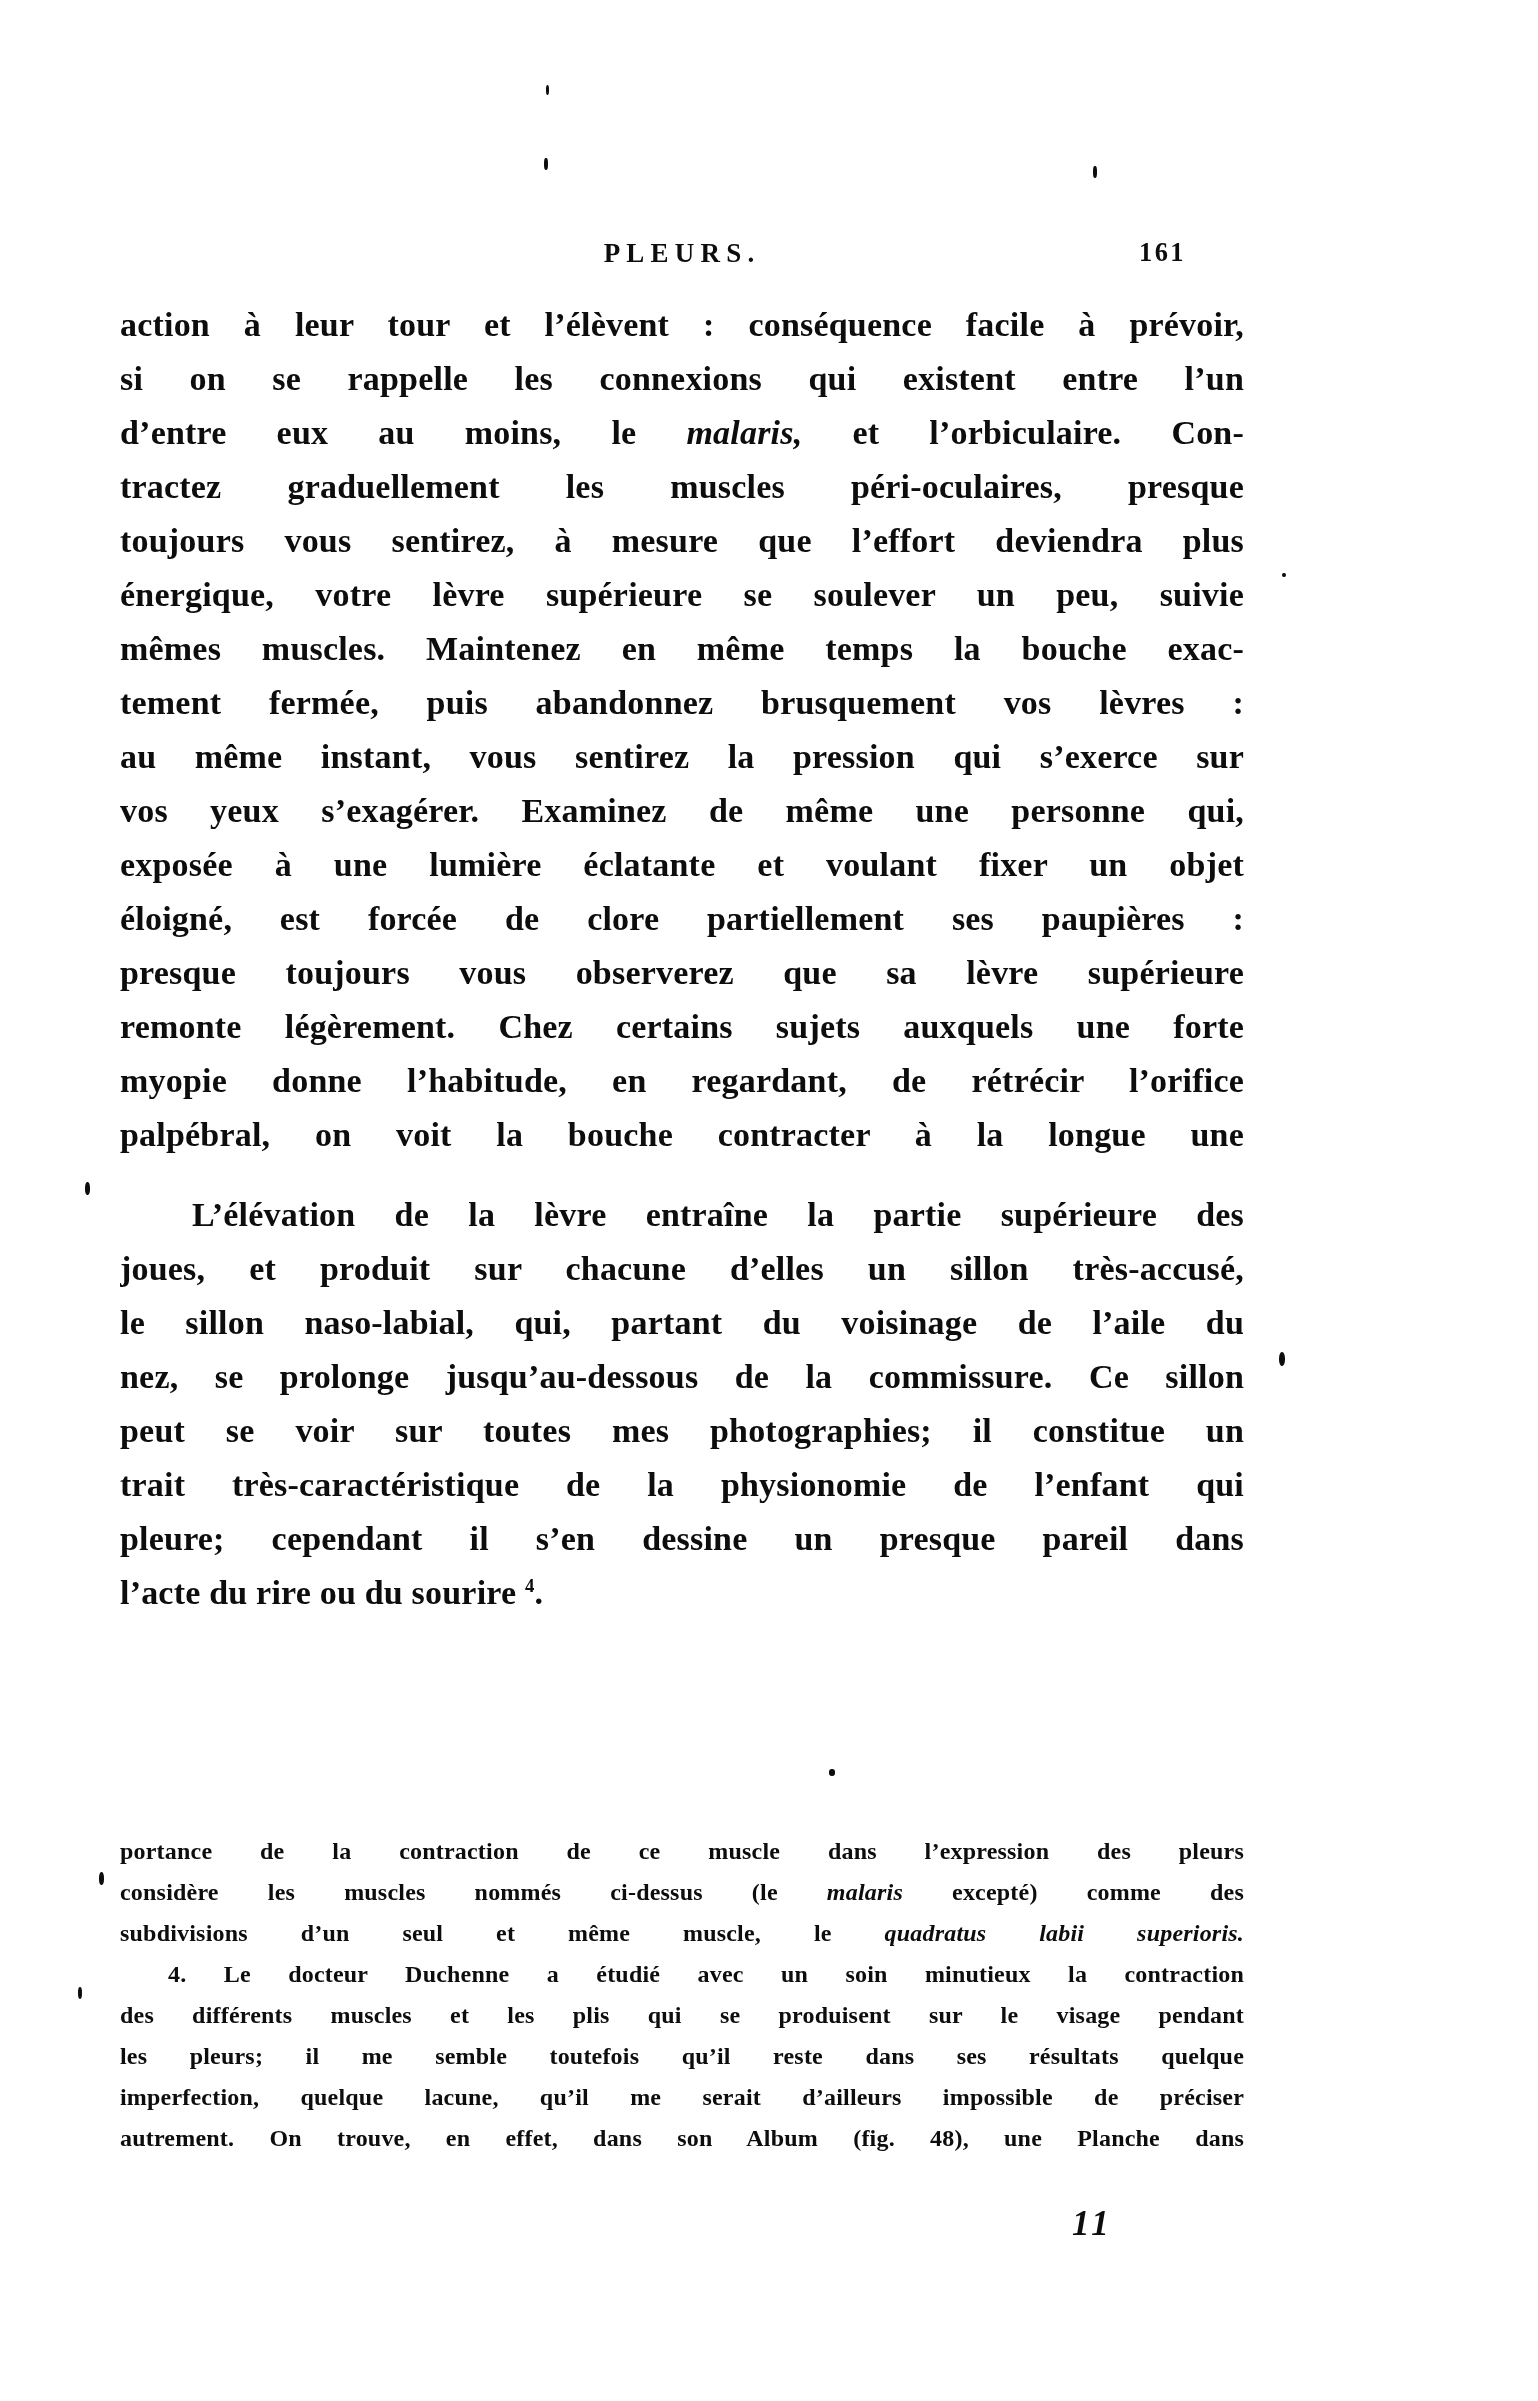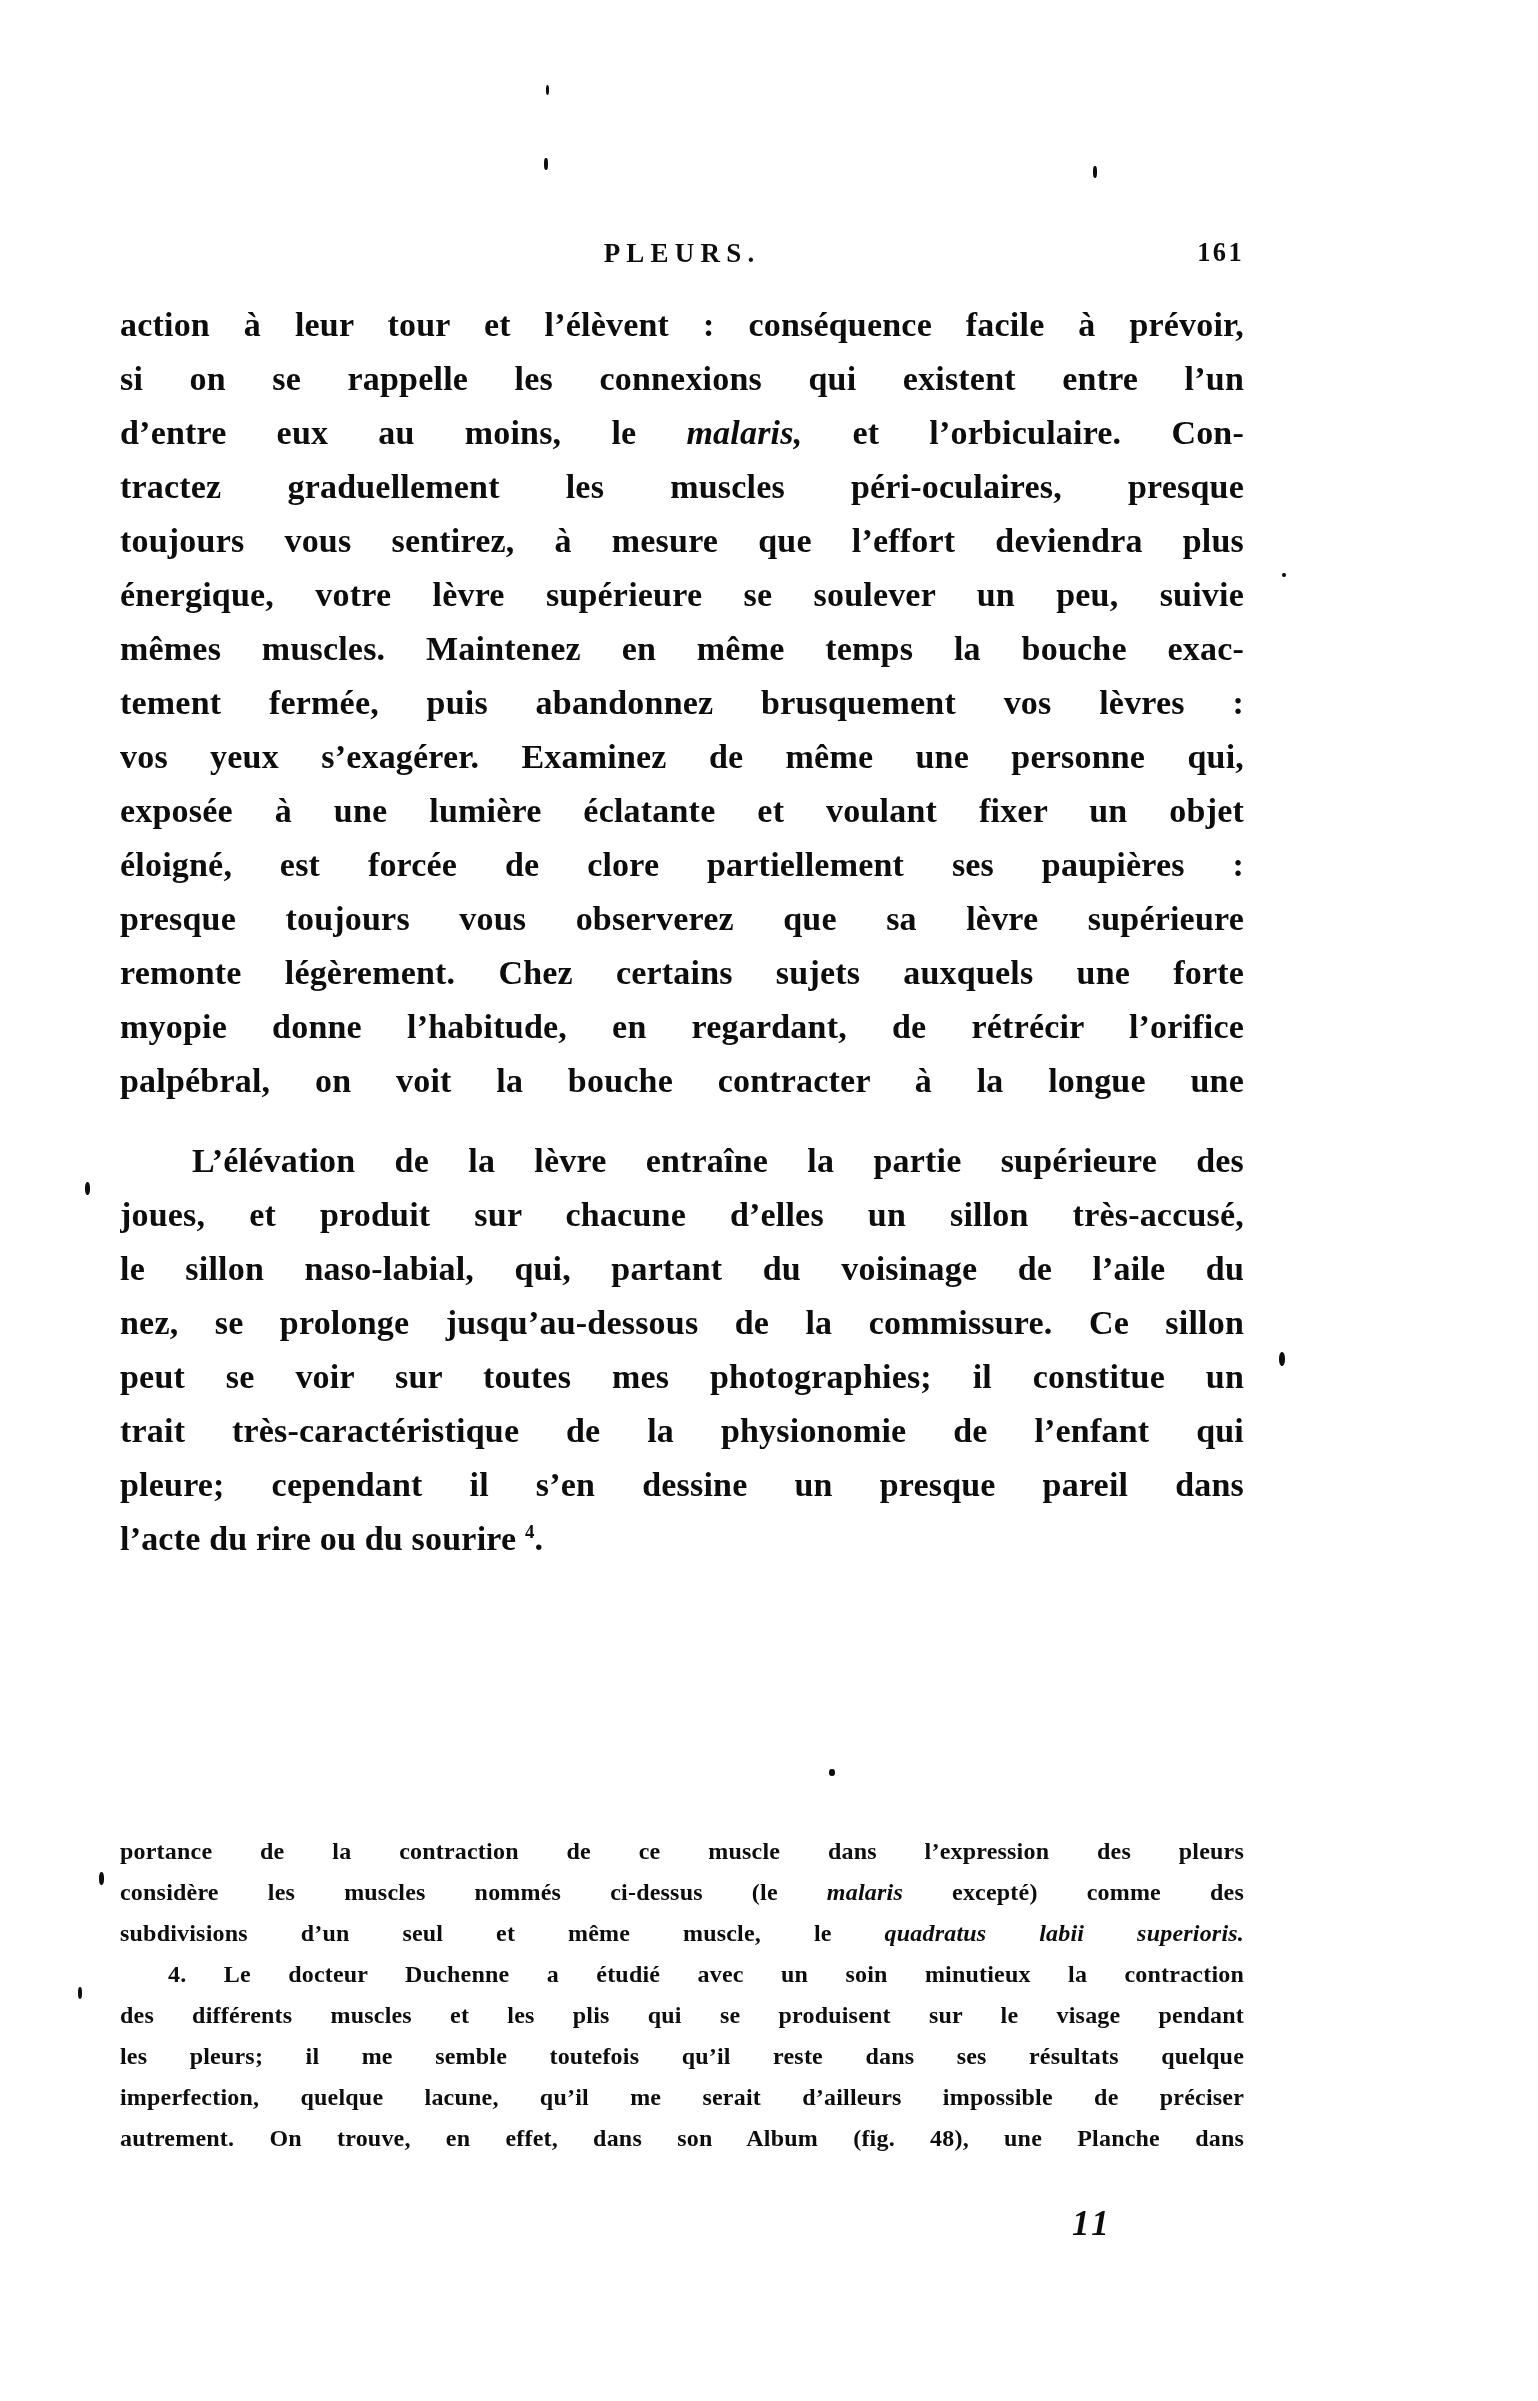--- a/index.html
+++ b/index.html
@@ -22,21 +22,21 @@
   .header-title{
     position:absolute;
     left:120px; top:238px; width:1124px;
     text-align:center;
     font-size:27px; font-weight:bold;
     letter-spacing:6.2px;
   }
   .page-num{
     position:absolute;
     left:1081px; top:237px; width:163px;
-    text-align:right;
+    text-align:center;
     font-size:26.4px; font-weight:bold;
     letter-spacing:2.4px;
   }
   
   .col{position:absolute; left:120px; width:1124px; font-weight:bold;}
   .main{top:298px; font-size:34px;}
   .fn{top:1831px; font-size:24px;}
   .main .tline{height:54px; line-height:54px;}
   .fn .tline{height:41px; line-height:41px;}
   .tline{
@@ -78,20 +78,21 @@
   <div class="col main">
       <div class="para">
         <div class="tline just"><span>action à leur tour et l’élèvent : conséquence facile à prévoir,</span></div>
         <div class="tline just"><span>si on se rappelle les connexions qui existent entre l’un</span></div>
         <div class="tline just"><span>d’entre eux au moins, le </span><span class="it">malaris,</span><span> et l’orbiculaire. Con-</span></div>
         <div class="tline just"><span>tractez graduellement les muscles péri-oculaires, presque</span></div>
         <div class="tline just"><span>toujours vous sentirez, à mesure que l’effort deviendra plus</span></div>
         <div class="tline just"><span>énergique, votre lèvre supérieure se soulever un peu, suivie</span></div>
         <div class="tline just"><span>mêmes muscles. Maintenez en même temps la bouche exac-</span></div>
         <div class="tline just"><span>tement fermée, puis abandonnez brusquement vos lèvres :</span></div>
+        <div class="tline just"><span>au même instant, vous sentirez la pression qui s’exerce sur</span></div>
         <div class="tline just"><span>vos yeux s’exagérer. Examinez de même une personne qui,</span></div>
         <div class="tline just"><span>exposée à une lumière éclatante et voulant fixer un objet</span></div>
         <div class="tline just"><span>éloigné, est forcée de clore partiellement ses paupières :</span></div>
         <div class="tline just"><span>presque toujours vous observerez que sa lèvre supérieure</span></div>
         <div class="tline just"><span>remonte légèrement. Chez certains sujets auxquels une forte</span></div>
         <div class="tline just"><span>myopie donne l’habitude, en regardant, de rétrécir l’orifice</span></div>
         <div class="tline just"><span>palpébral, on voit la bouche contracter à la longue une</span></div>
       </div>
       <div class="para ind">
         <div class="tline just"><span>L’élévation de la lèvre entraîne la partie supérieure des</span></div>

